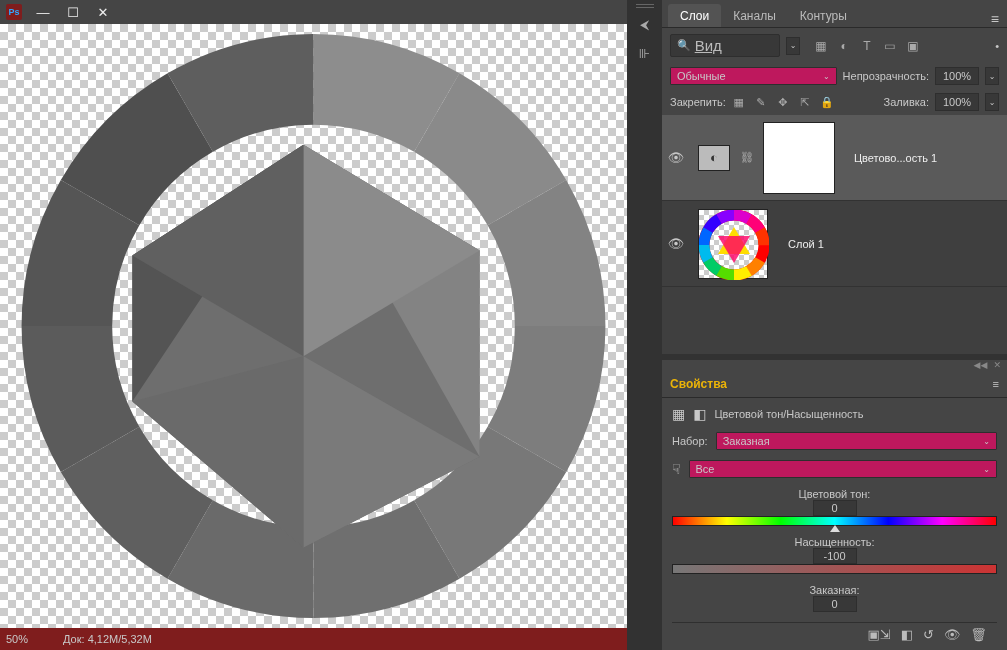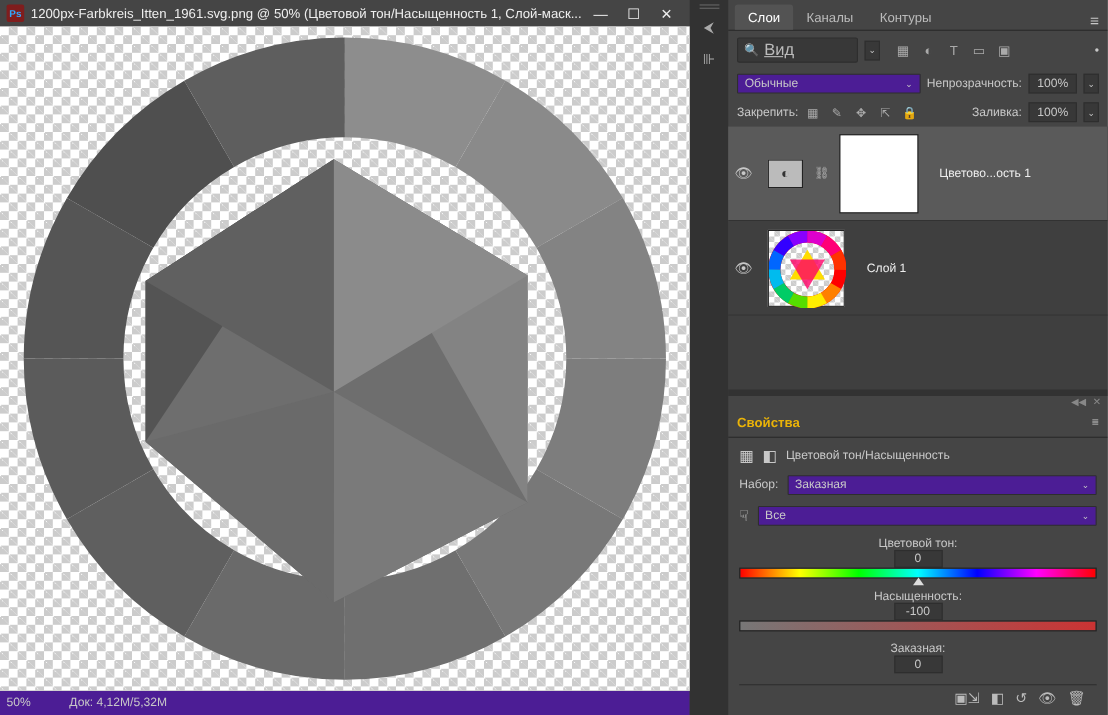--- a/index.html
+++ b/index.html
@@ -7,39 +7,39 @@
 .left-pane { width: 627px; height: 650px; display: flex; flex-direction: column; background: #535353; }
 .titlebar { height: 24px; background: #454545; display: flex; align-items: center; padding: 0 6px; color: #eee; }
 .ps-icon { width:16px; height:16px; background:#7f1d1d; color:#31a8ff; font-weight:bold; font-size:9px; display:flex; align-items:center; justify-content:center; border-radius:2px; margin-right:6px;}
 .titlebar span.title { flex:1; white-space:nowrap; overflow:hidden; text-overflow:ellipsis; font-size:12px;}
 .winbtn { width:30px; text-align:center; font-size:13px; cursor:default;}
 .canvas-area { flex:1; position:relative; background:#282828; }
 .checker { position:absolute; inset:0; background-color:#fff;
   background-image: linear-gradient(45deg,#ccc 25%,transparent 25%,transparent 75%,#ccc 75%),
                     linear-gradient(45deg,#ccc 25%,transparent 25%,transparent 75%,#ccc 75%);
   background-size:16px 16px; background-position:0 0,8px 8px; }
-.statusbar { height:22px; background:#4c1d95; display:flex; align-items:center; gap:35px; padding:0 6px; font-size:11px;}
+.statusbar { height:22px; background:#7f1d1d; display:flex; align-items:center; gap:35px; padding:0 6px; font-size:11px;}
 .mid-gap { width:35px; background:#323232; display:flex; flex-direction:column; align-items:center; padding-top:4px; gap:6px;}
 .mid-gap .handle { width:18px; height:4px; border-top:1px solid #666; border-bottom:1px solid #666;}
 .mid-gap .btn { width:22px; height:22px; color:#aaa; display:flex; align-items:center; justify-content:center; font-size:13px;}
 .right-pane { flex:1; display:flex; flex-direction:column; background:#454545; }
 .tabbar { height:28px; display:flex; align-items:flex-end; border-bottom:1px solid #2a2a2a; padding-left:6px; gap:0;}
 .tab { padding:5px 12px 4px; font-size:12px; color:#bbb; cursor:default;}
 .tab.active { background:#535353; color:#fff; border-top-left-radius:3px; border-top-right-radius:3px;}
 .tabbar .spacer { flex:1; }
 .tabbar .menu { padding:0 8px; font-size:14px;}
 .layers-toolbar { padding:6px 8px; display:flex; align-items:center; gap:6px; }
 .search { flex:0 0 110px; display:flex; align-items:center; gap:4px; background:#383838; border:1px solid #2e2e2e; padding:2px 6px; border-radius:2px;}
 .search span.icon { font-size:11px;}
 .search span.txt { color:#bbb; font-size:15px;text-decoration:underline;}
 .dd-caret { width:14px; height:18px; background:#383838; border:1px solid #2e2e2e; display:flex; align-items:center; justify-content:center; font-size:8px;}
 .filter-icons { display:flex; gap:9px; margin-left:8px;}
 .filter-icons span { width:14px; text-align:center; font-size:12px; color:#aaa;}
 .row { padding:4px 8px; display:flex; align-items:center; gap:6px; font-size:11px;}
-.select { background:#4c1d95; border:1px solid #2e2e2e; padding:2px 6px; display:flex; align-items:center; justify-content:space-between; border-radius:1px;}
+.select { background:#be185d; border:1px solid #2e2e2e; padding:2px 6px; display:flex; align-items:center; justify-content:space-between; border-radius:1px;}
 .numbox { background:#383838; border:1px solid #2e2e2e; padding:2px 4px; width:44px; text-align:center; display:inline-block;}
 .lock-icons { display:flex; gap:8px;}
 .lock-icons span { width:14px; text-align:center; font-size:11px; color:#aaa;}
 .layers-list { background:#3f3f3f; flex:0 0 auto;}
 .layer-row { display:flex; align-items:center; height:86px; border-bottom:1px solid #323232; }
 .layer-row.sel { background:#5a5a5a;}
 .vis-col { width:28px; display:flex; align-items:center; justify-content:center;}
 .eye { font-size:13px; color:#c8c8c8;}
 .thumbs { display:flex; align-items:center; gap:8px; padding-left:8px;}
 .thumb-adj { width:32px; height:26px; background:#bbb; display:flex; align-items:center; justify-content:center; color:#333; font-size:13px; border:1px solid #222;}
@@ -64,21 +64,20 @@
 .sat-track { height:10px; border:1px solid #222; background:linear-gradient(to right,#777,#cc3333);}
 .bottom-actions { display:flex; justify-content:flex-end; gap:10px; padding:4px 10px 0; font-size:13px; color:#bbb; border-top:1px solid #2f2f2f;}
 svg { display:block; }
 </style>
 </head>
 <body>
 
 <div class="left-pane">
   <div class="titlebar">
     <div class="ps-icon">Ps</div>
-    <span class="title">1200px-Farbkreis_Itten_1961.svg.png @ 50% (Цветовой тон/Насыщенность 1, Слой-маск...</span>
     <div class="winbtn">—</div>
     <div class="winbtn">☐</div>
     <div class="winbtn">✕</div>
   </div>
   <div class="canvas-area">
     <div class="checker"></div>
     <svg viewBox="0 0 620 600" width="100%" height="100%" style="position:absolute;inset:0;">
 
       <g transform="translate(310 300)">
         <g id="ring">

